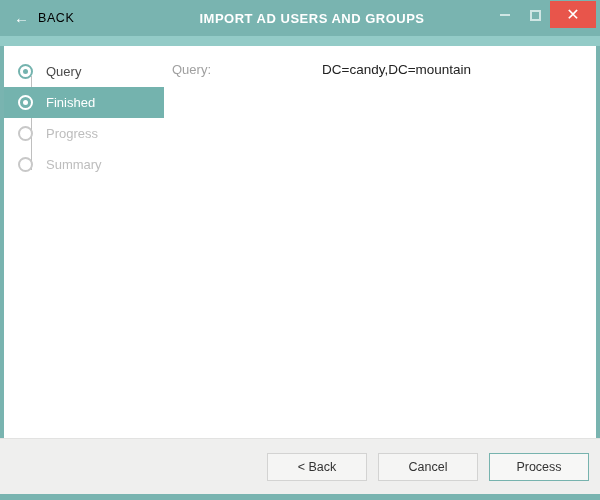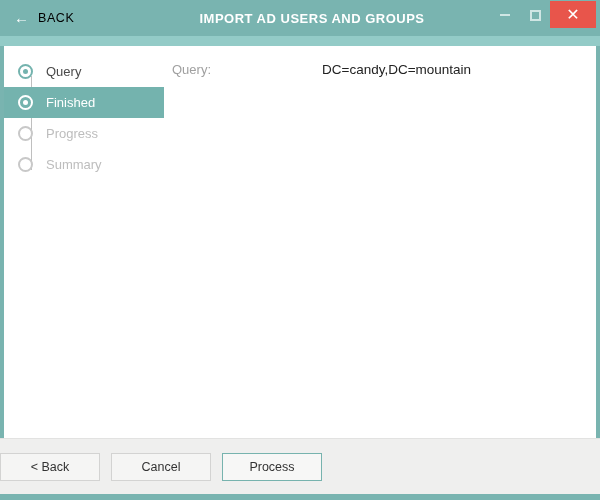--- a/index.html
+++ b/index.html
@@ -234,20 +234,21 @@
     color: #222222;
   }
 
   
   .footer {
     flex: 0 0 56px;
     background: #efefee;
     border-top: 1px solid #e2e2e1;
     display: flex;
     align-items: center;
+    justify-content: flex-end;
     gap: 11px;
     padding-right: 11px;
     margin: 0 -4px;
     box-sizing: border-box;
   }
   .btn {
     width: 100px;
     height: 28px;
     box-sizing: border-box;
     background: #f5f5f4;

